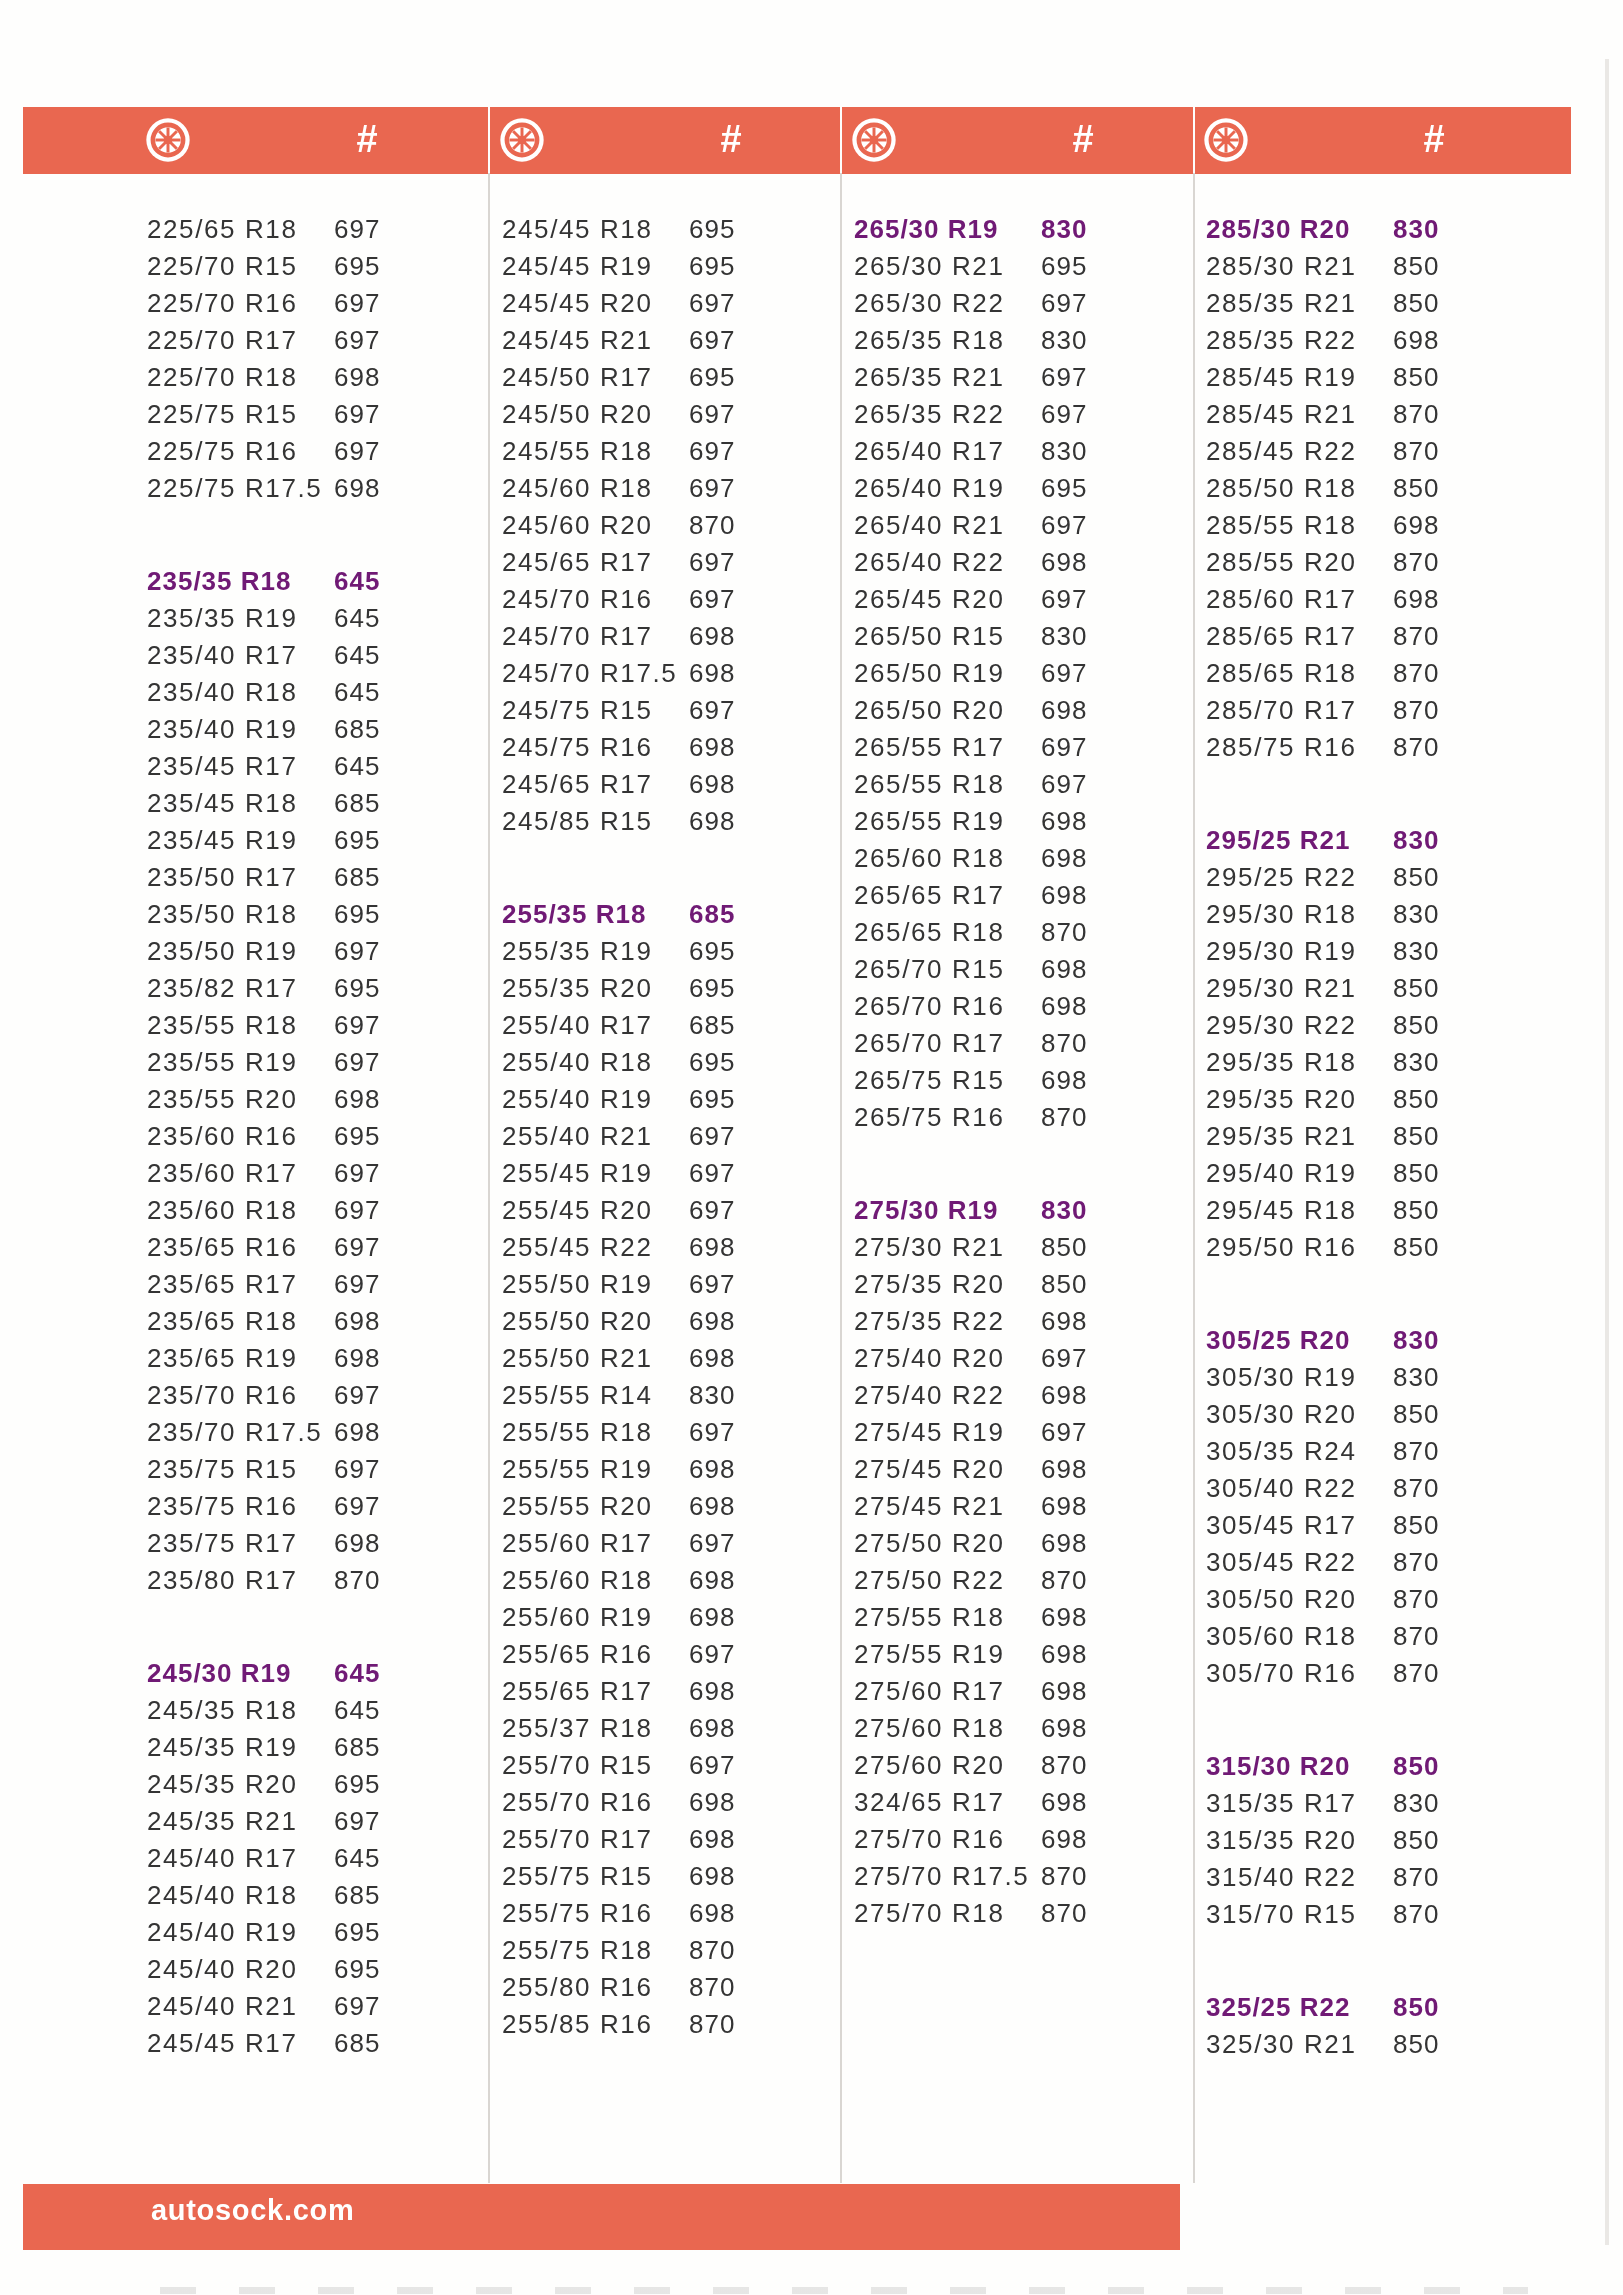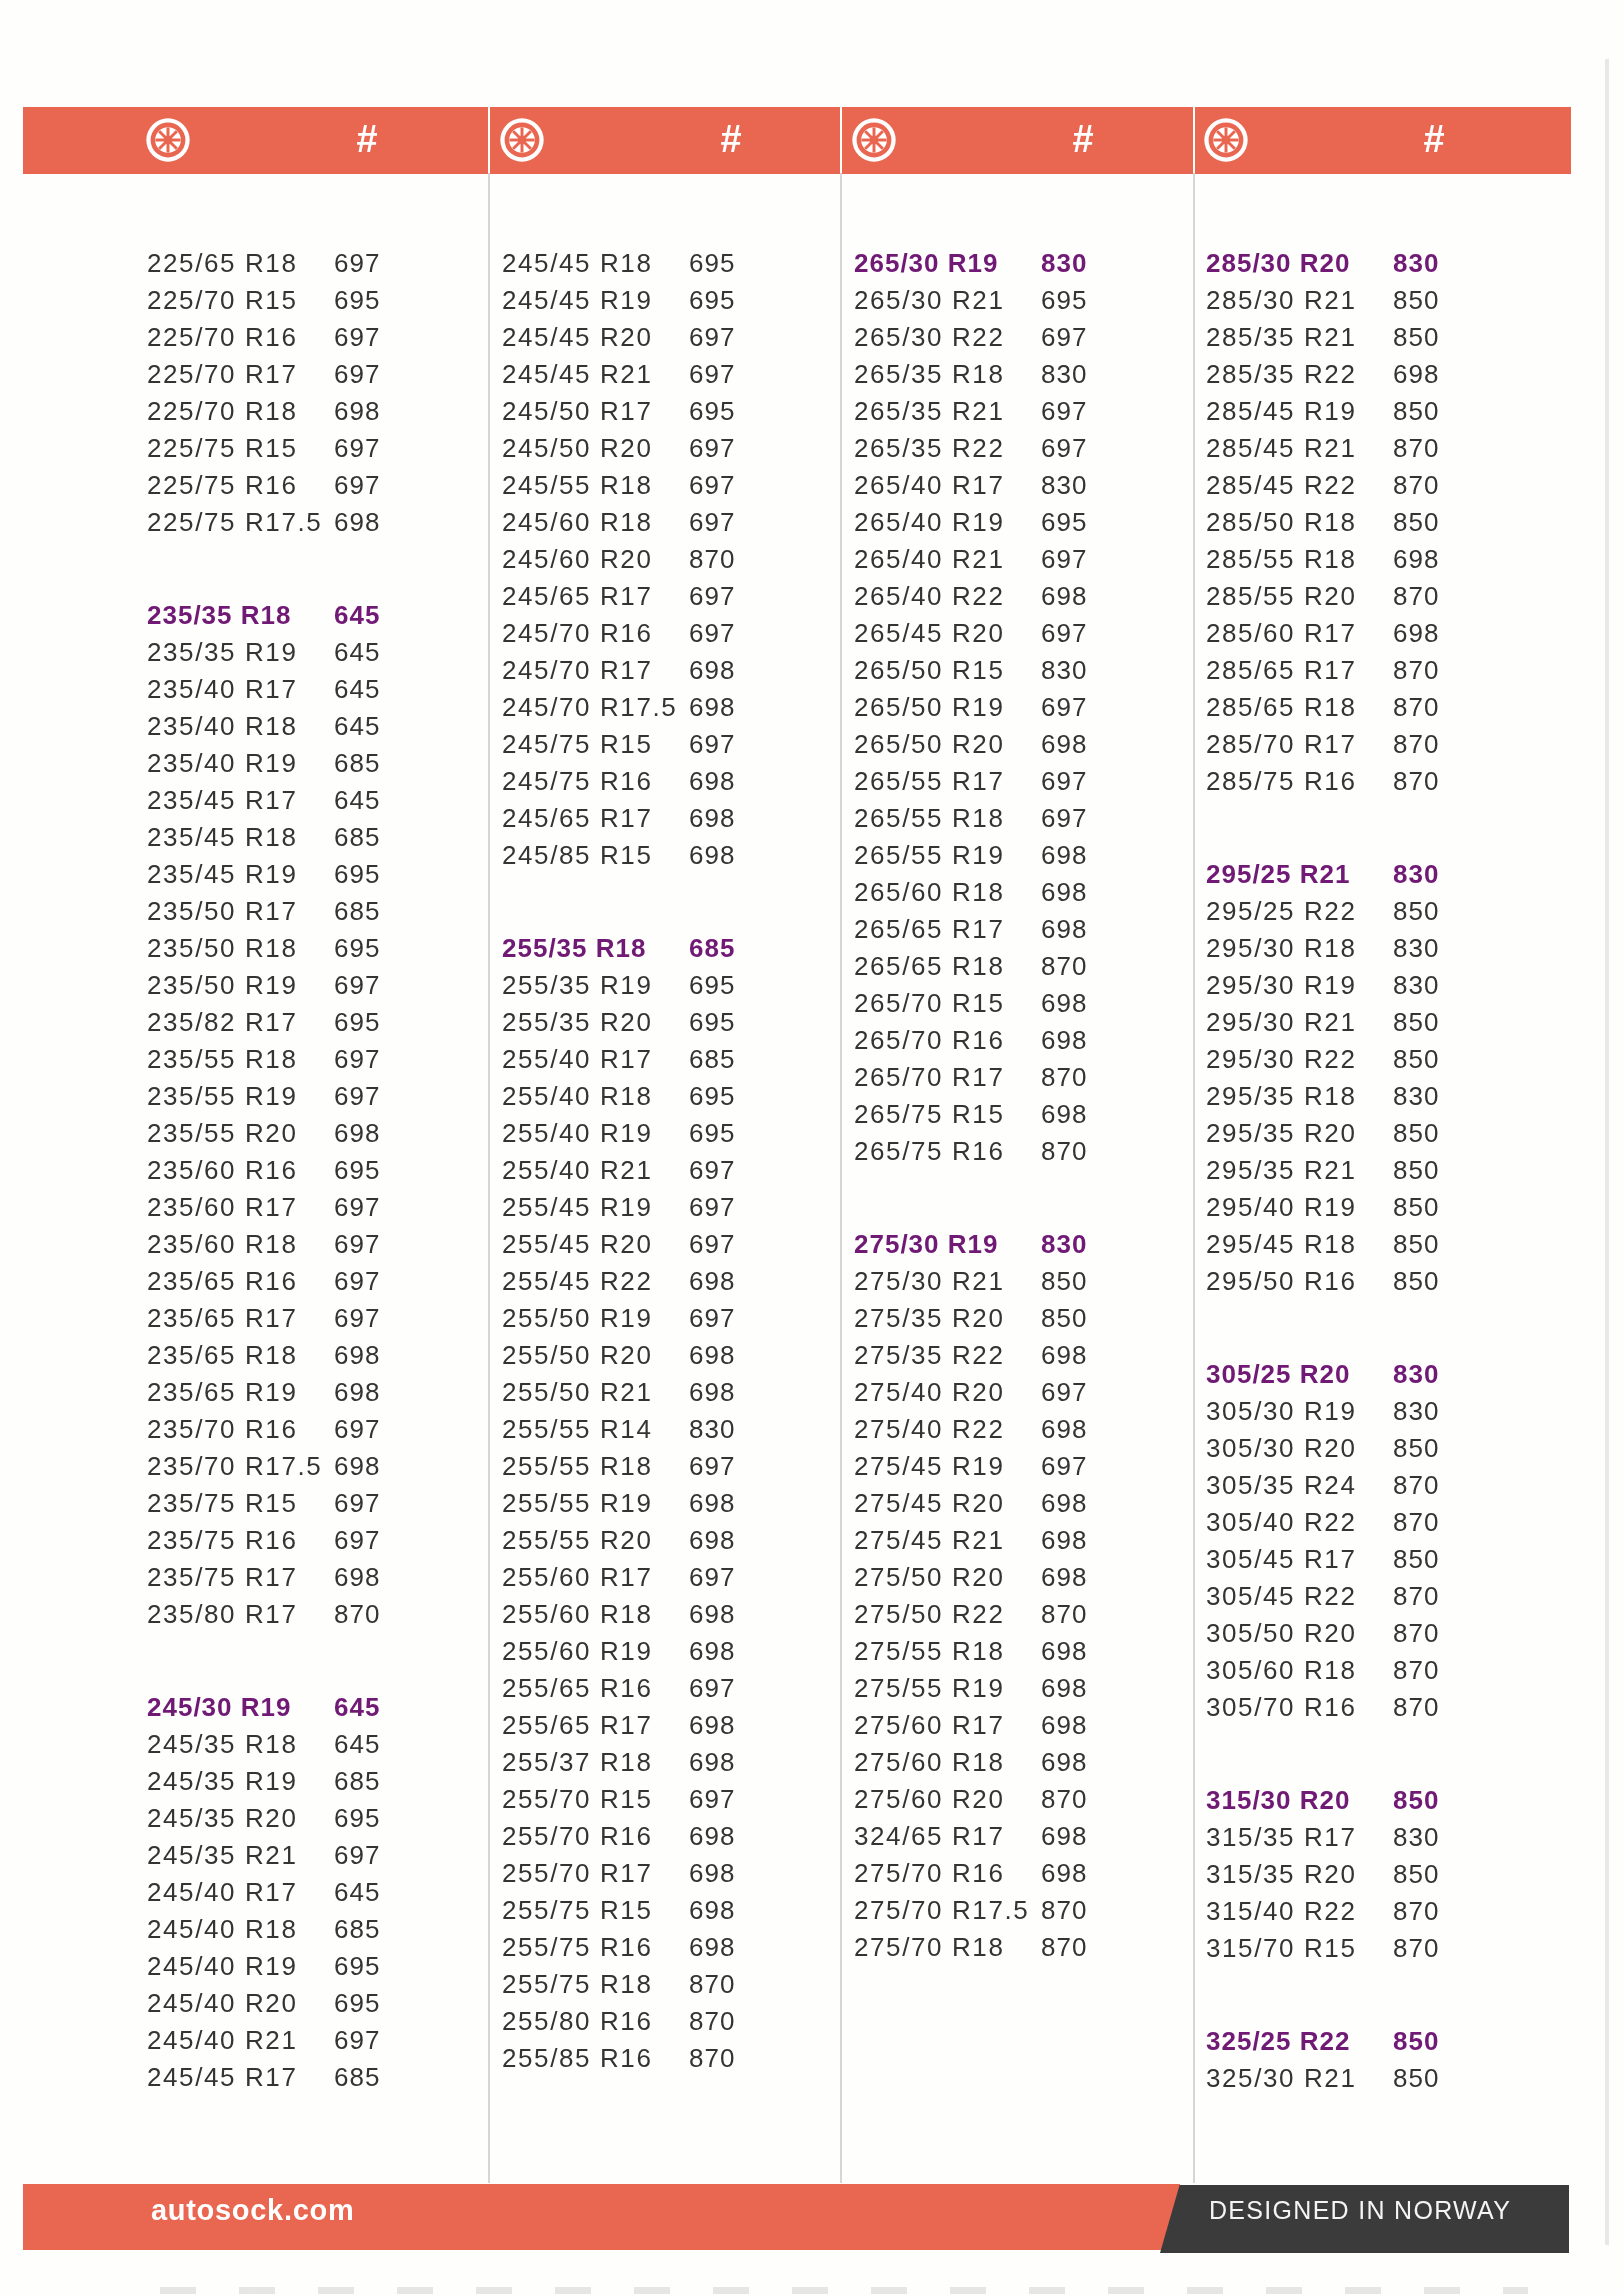--- a/index.html
+++ b/index.html
@@ -25,21 +25,21 @@
   }
   
   .divider{
     position:absolute;top:173px;height:2010px;width:2px;background:#d9d6d2;
   }
   .scan-edge{
     position:absolute;top:59px;right:14.4px;width:3.3px;height:2186px;
     background:#e8e6e2;opacity:.9;
   }
   
-  .col{position:absolute;top:211px;width:314px;margin-top:34px;}
+  .col{position:absolute;top:211px;width:314px;}
   .row{position:relative;height:37px;line-height:37px;white-space:nowrap;}
   .size{
     font-size:26px;color:#343434;letter-spacing:1.6px;
   }
   .code{
     position:absolute;left:187px;top:0;
     font-size:26px;color:#343434;letter-spacing:1px;
   }
   .row.bold .size,.row.bold .code{font-weight:700;color:#701a75;letter-spacing:1px;}
   .spacer{height:56px;}
@@ -331,19 +331,16 @@
       <div class="row"><span class="size">315/35 R20</span><span class="code">850</span></div>
       <div class="row"><span class="size">315/40 R22</span><span class="code">870</span></div>
       <div class="row"><span class="size">315/70 R15</span><span class="code">870</span></div>
       <div class="spacer"></div>
       <div class="row bold"><span class="size">325/25 R22</span><span class="code">850</span></div>
       <div class="row"><span class="size">325/30 R21</span><span class="code">850</span></div>
     </div>
 
   <div class="footer-bar"></div>
   <div class="brand-url">autosock.com</div>
-  <div class="designed-badge">
-    <div class="designed-text">DESIGNED IN NORWAY</div>
-  </div>
   <div class="cutoff-hint"></div>
 
 </div>
 
 
 </body></html>

